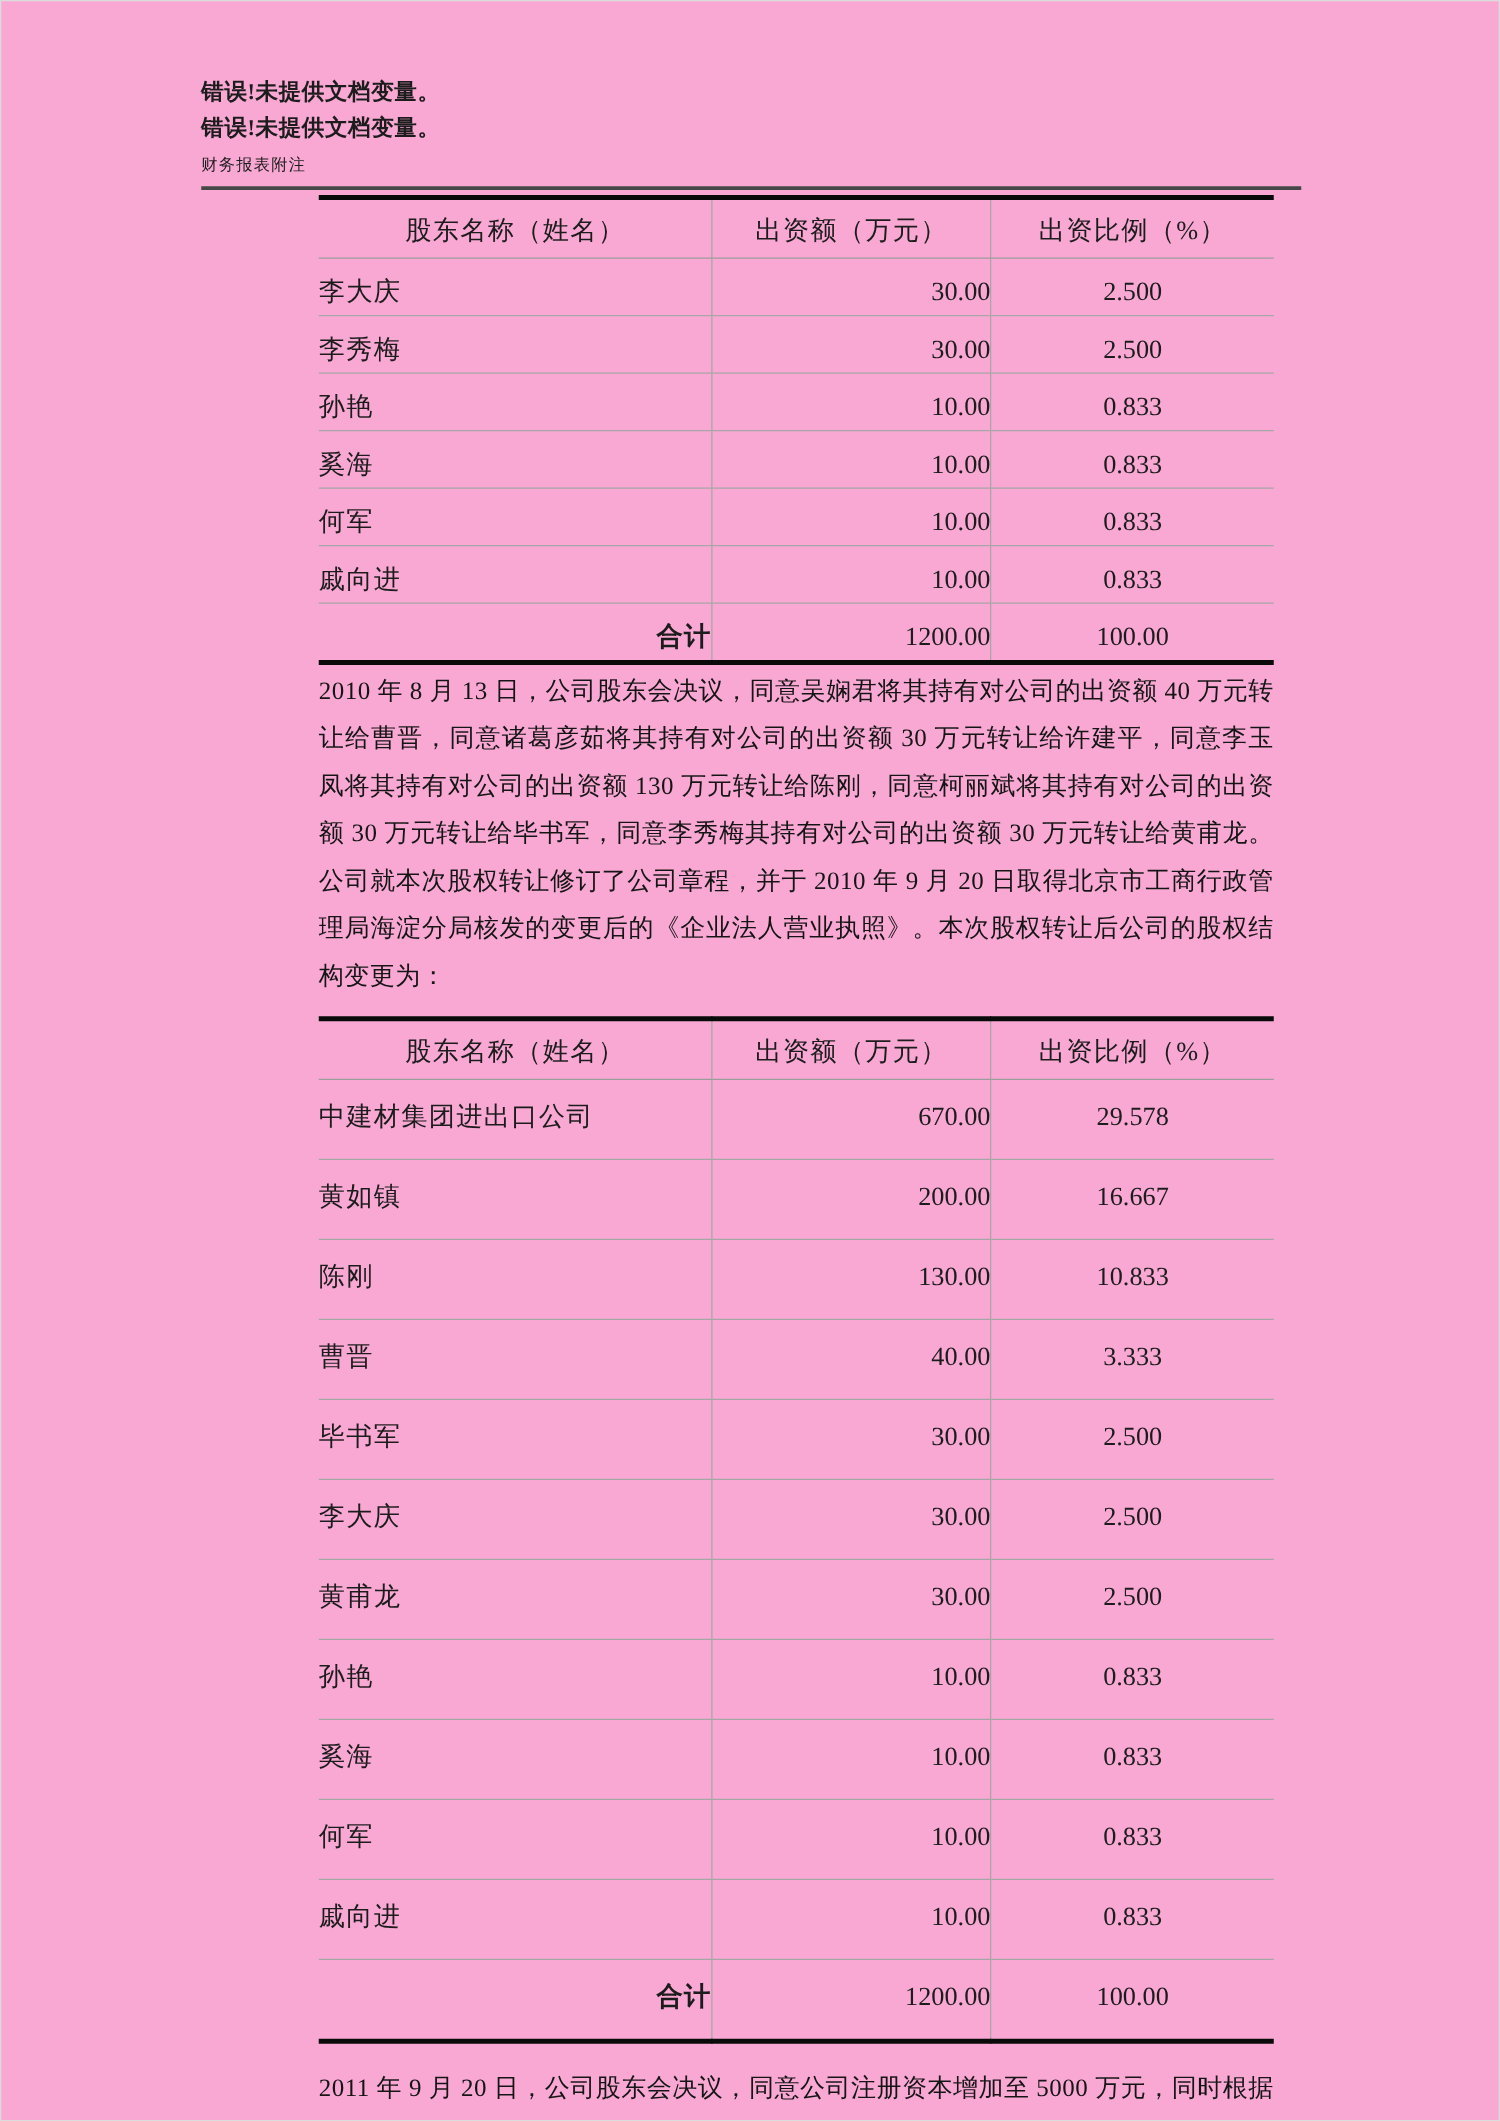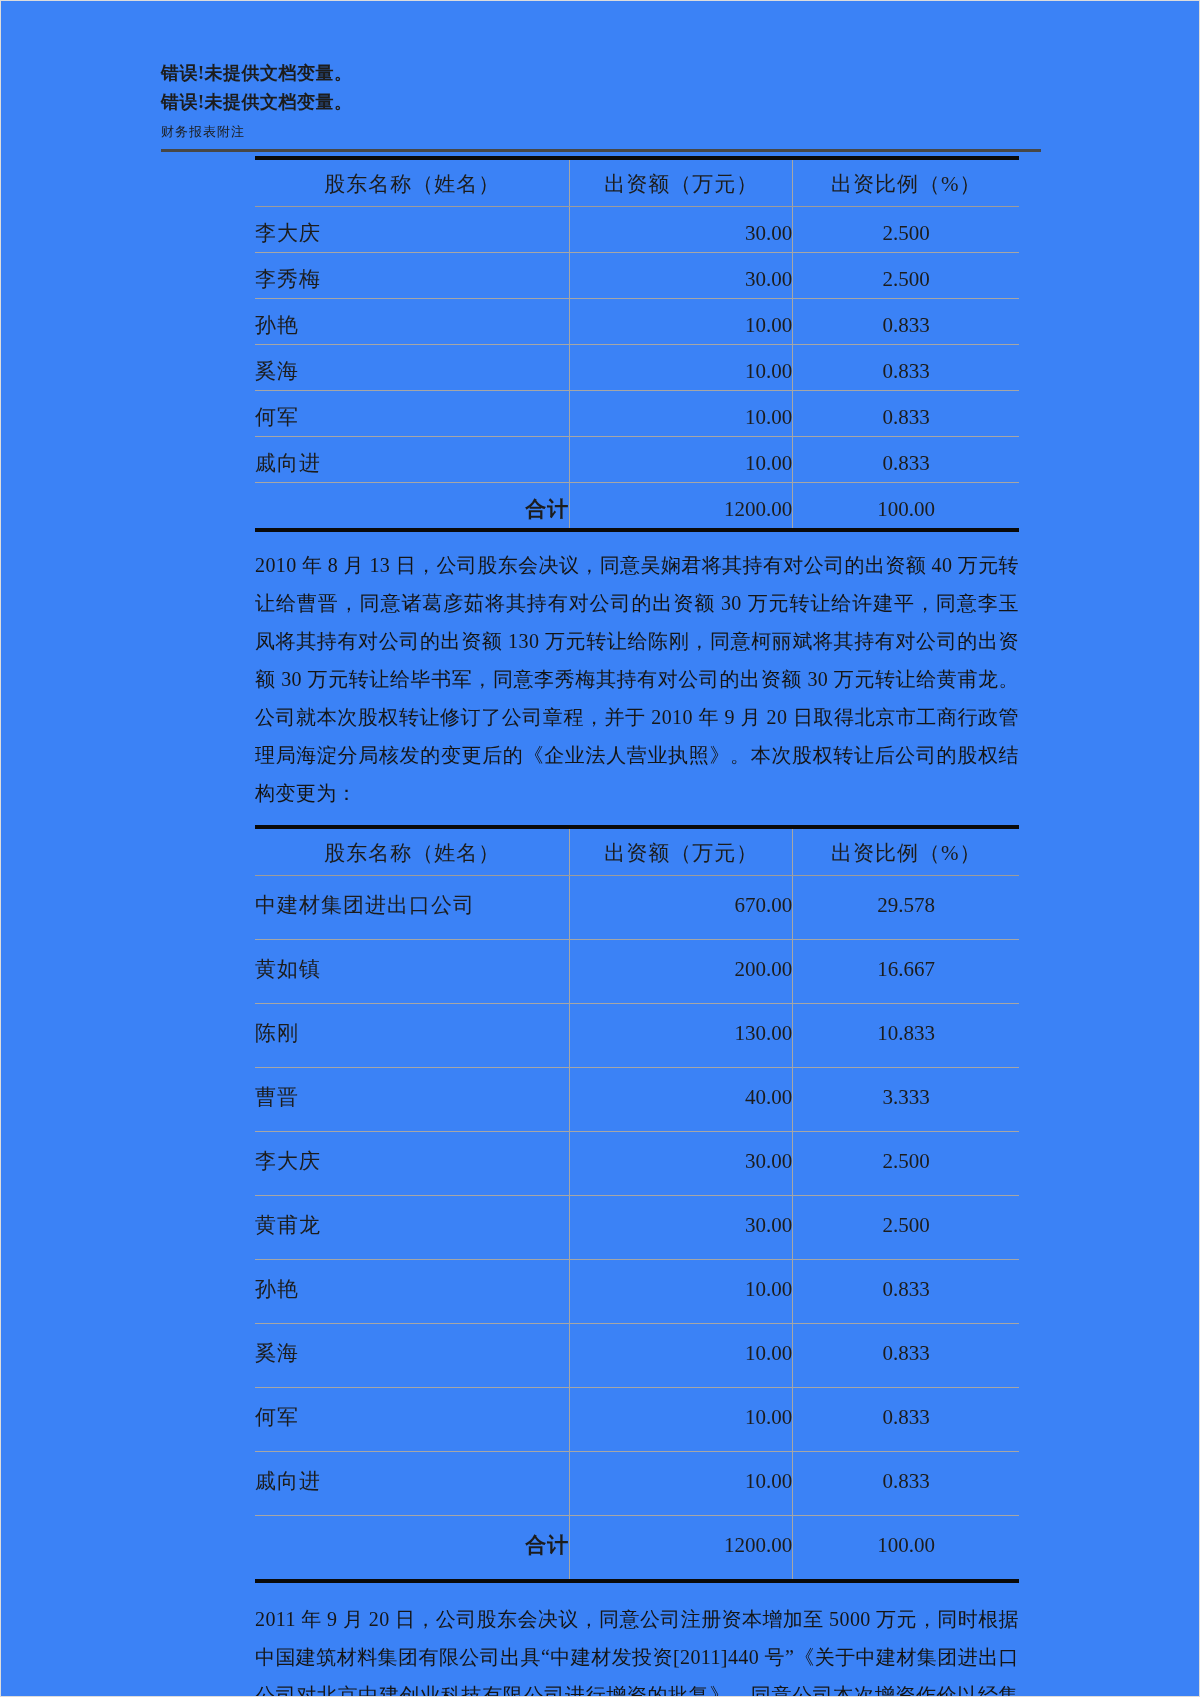--- a/index.html
+++ b/index.html
@@ -4,21 +4,21 @@
 <style>
   * { margin: 0; padding: 0; box-sizing: border-box; }
   html, body { background: #e9e9e9; }
   body { font-family: "Liberation Serif", "DejaVu Serif", serif; }
 
   .page {
     position: relative;
     width: 1200px;
     height: 1697px;
     margin: 0 auto;
-    background: #3b82f6;
+    background: #f9a8d4;
     border: 1px solid #dcdcdc;
     color: #1c1c1c;
     overflow: hidden;
   }
 
   
   .doc-header { position: absolute; left: 160px; top: 58px; width: 880px; }
   .err-line { font-weight: bold; font-size: 18px; line-height: 29px; letter-spacing: 0.5px; }
   .subtitle { font-size: 13px; line-height: 28px; margin-top: 1px; letter-spacing: 1px; }
   .header-rule {
@@ -62,21 +62,21 @@
 
   
   p.body-par {
     font-size: 20px;
     line-height: 38px;
     text-align: justify;
     text-justify: inter-ideograph;
     letter-spacing: 0.4px;
     color: #151515;
   }
-  p.par-1 { margin: 14px 0 13px; }
+  p.par-1 { margin: 2px 0 13px; }
   p.par-2 { margin: 17px 0 0; }
 </style>
 </head>
 <body>
 
 <div class="page">
 
   <div class="doc-header">
     <div class="err-line">错误!未提供文档变量。</div>
     <div class="err-line">错误!未提供文档变量。</div>
@@ -168,20 +168,25 @@
             <td class="col-name">陈刚</td>
             <td class="col-amount">130.00</td>
             <td class="col-ratio">10.833</td>
           </tr>
           <tr>
             <td class="col-name">曹晋</td>
             <td class="col-amount">40.00</td>
             <td class="col-ratio">3.333</td>
           </tr>
           <tr>
+            <td class="col-name">毕书军</td>
+            <td class="col-amount">30.00</td>
+            <td class="col-ratio">2.500</td>
+          </tr>
+          <tr>
             <td class="col-name">李大庆</td>
             <td class="col-amount">30.00</td>
             <td class="col-ratio">2.500</td>
           </tr>
           <tr>
             <td class="col-name">黄甫龙</td>
             <td class="col-amount">30.00</td>
             <td class="col-ratio">2.500</td>
           </tr>
           <tr>

